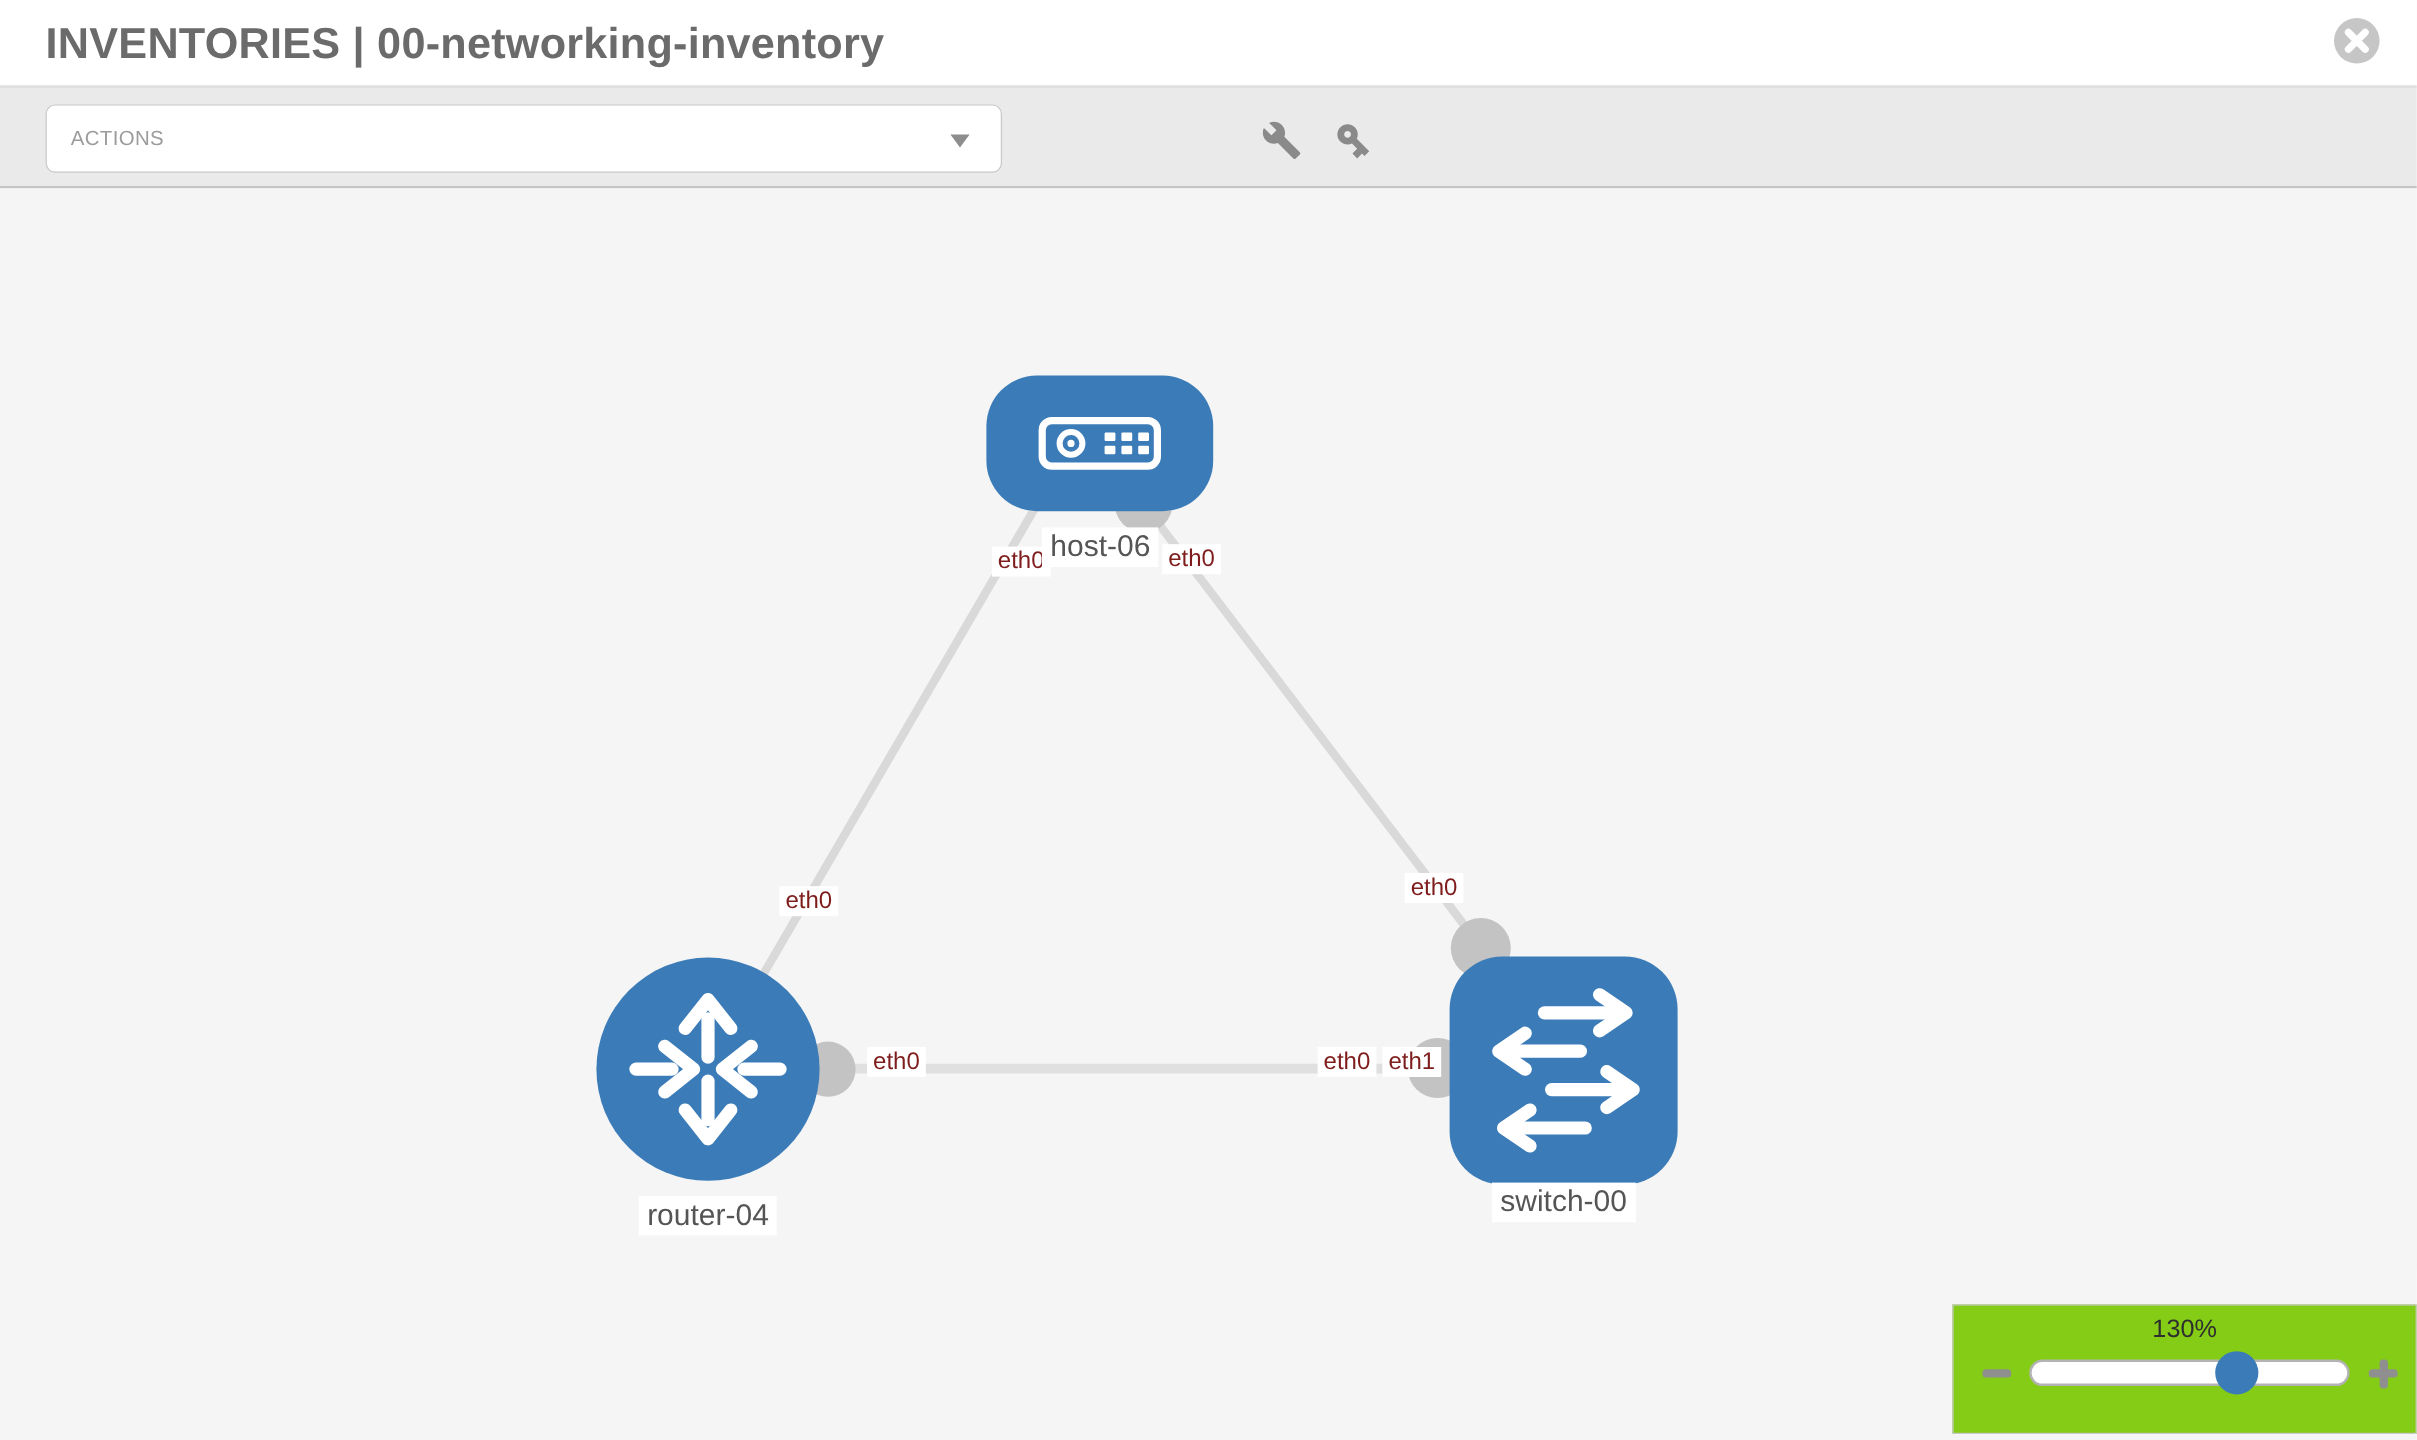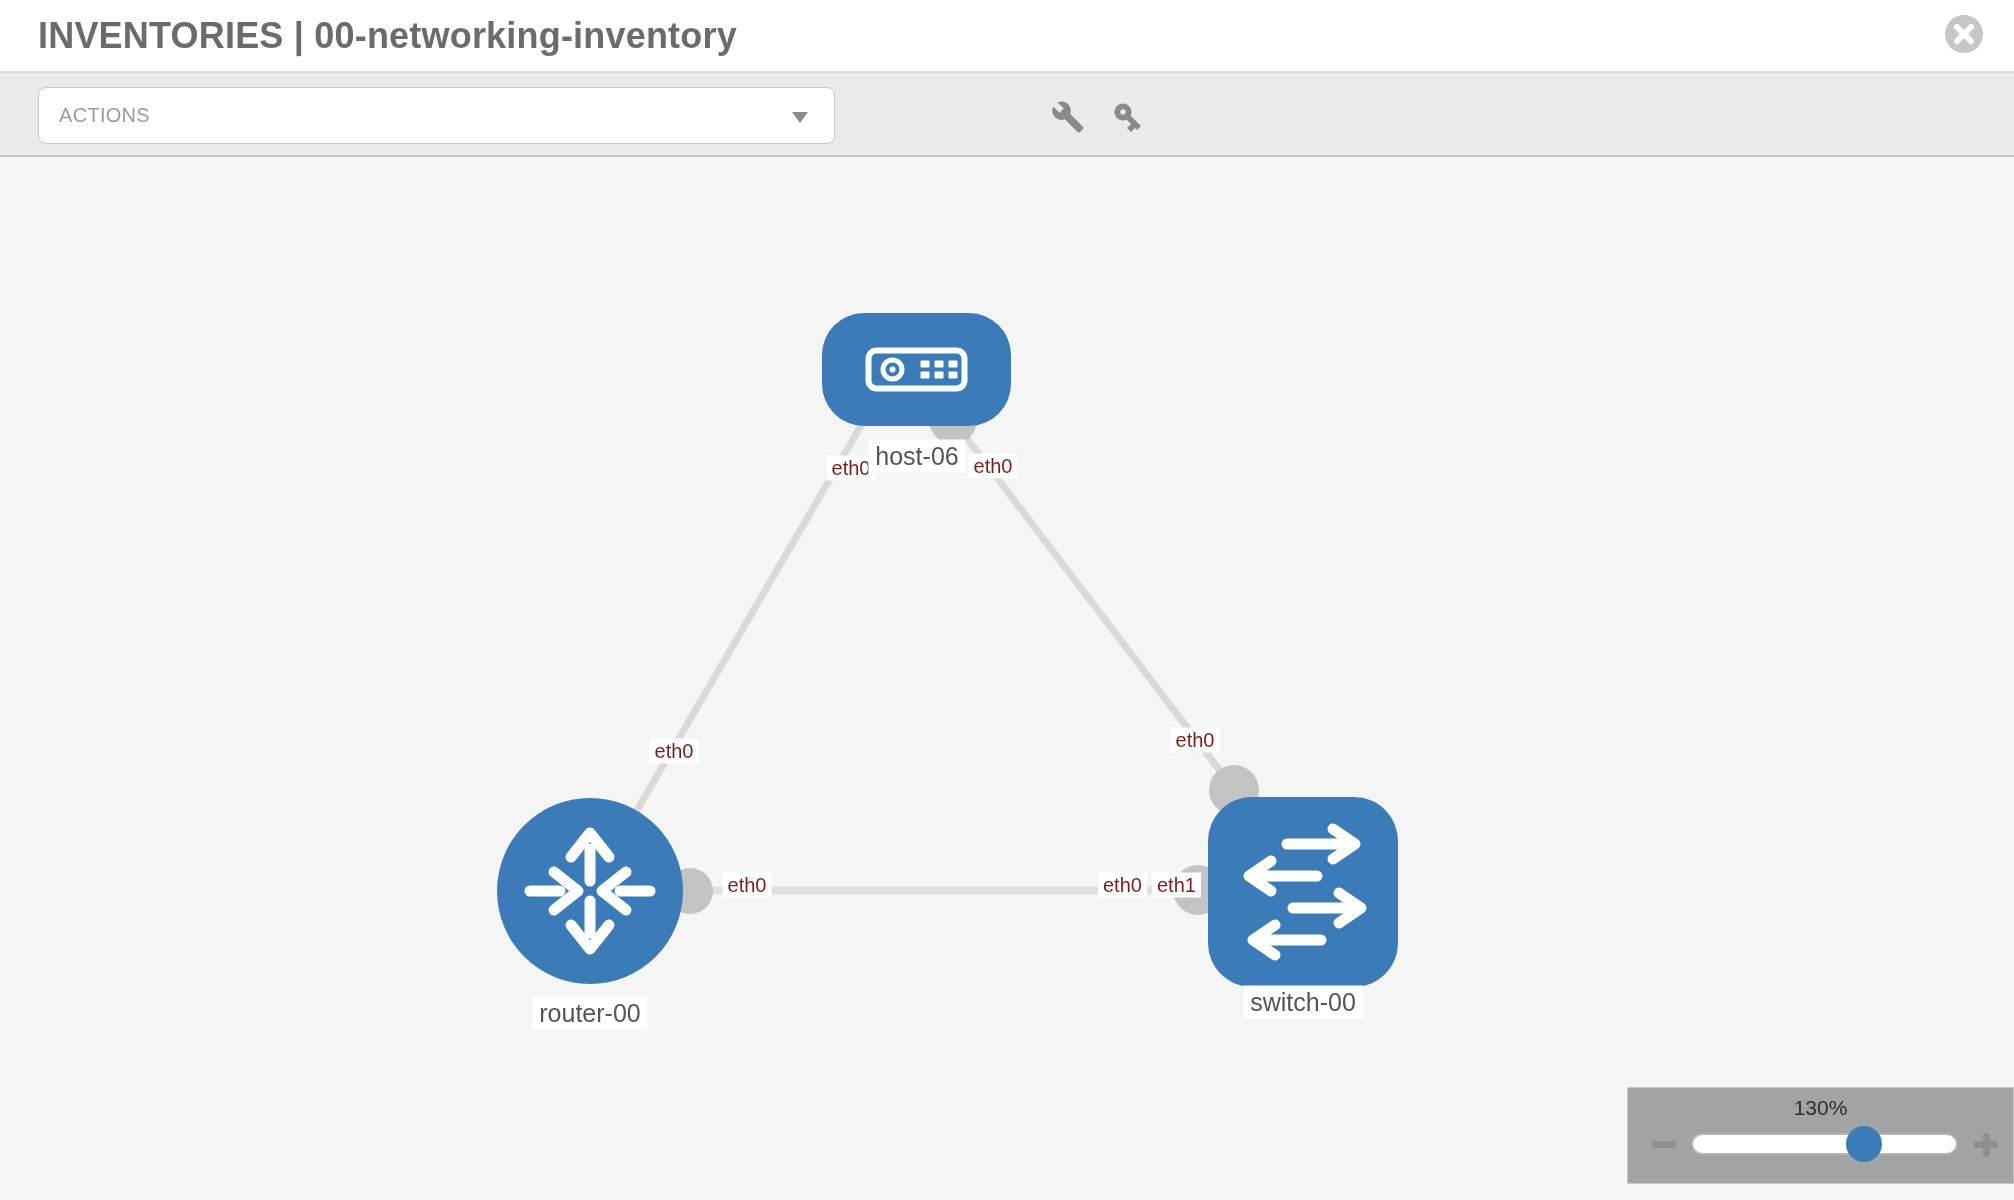--- a/index.html
+++ b/index.html
@@ -25,21 +25,21 @@
   .toolbar {
     position: absolute; left: 0; top: 72px; width: 2014px; height: 85px;
     background: #eaeaea; border-top: 1px solid #d8d8d8; border-bottom: 2px solid #c4c4c4;
   }
   .dropdown {
     position: absolute; top: 14px; height: 57px;
     background: #ffffff; border: 1px solid #c8c8c8; border-radius: 8px;
     display: flex; align-items: center; cursor: pointer;
   }
   .dropdown .dd-label {
-    padding-left: 20px; font-size: 20px; color: #9c9c9c; letter-spacing: 0.3px;
+    padding-left: 20px; font-size: 17px; color: #9c9c9c; letter-spacing: 0.3px;
   }
   .dd-caret {
     position: absolute; right: 26px; top: 24px;
     width: 0; height: 0;
     border-left: 8px solid transparent; border-right: 8px solid transparent;
     border-top: 11px solid #8d8d8d;
   }
   .actions-dd { left: 38px; width: 797px; }
   .search-dd  { left: 1182px; width: 795px; }
   .tool-icon-btn {
@@ -64,22 +64,22 @@
   .port-label {
     position: absolute; transform: translate(-50%, -50%);
     background: #ffffff; color: #7f1d1d; font-size: 20px;
     padding: 1px 5px; white-space: nowrap; z-index: 5;
   }
   .port-label.anchor-left { transform: translate(0, -50%); }
   .z7 { z-index: 7; }
 
   
   .zoom-panel {
-    position: absolute; left: 1627px; top: 930px; width: 387px; height: 97px;
-    background: #a3a3a3; border: 1px solid #c9c9c9; z-index: 10;
+    position: absolute; left: 1627px; top: 930px; width: 387px; height: 108px;
+    background: #84cc16; border: 1px solid #c9c9c9; z-index: 10;
   }
   .zoom-level {
     position: absolute; left: 0; top: 8px; width: 100%;
     text-align: center; font-size: 21px; color: #2e2e2e;
   }
   .zoom-minus, .zoom-plus {
     position: absolute; top: 38px; width: 36px; height: 36px; cursor: pointer;
   }
   .zoom-minus { left: 18px; }
   .zoom-plus  { left: 340px; }
@@ -188,21 +188,21 @@
             <path d="M-32,-31 L-54,-16 L-32,-1"></path>
           <path d="M-10,16 L46,16"></path>
             <path d="M36,1 L58,16 L36,31"></path>
           <path d="M18,48 L-38,48"></path>
             <path d="M-28,33 L-50,48 L-28,63"></path>
         </g>
       </g>
     </svg>
 
     <div class="node-label z7" style="left:917px; top:299px;">host-06</div>
-    <div class="node-label" style="left:590px; top:856px;">router-00</div>
+    <div class="node-label" style="left:590px; top:856px;">router-04</div>
     <div class="node-label" style="left:1303px; top:845px;">switch-00</div>
 
     <div class="port-label" style="left:851px; top:311px;">eth0</div>
     <div class="port-label" style="left:993px; top:309px;">eth0</div>
     <div class="port-label" style="left:674px; top:594px;">eth0</div>
     <div class="port-label" style="left:1195px; top:583px;">eth0</div>
     <div class="port-label" style="left:747px; top:728px;">eth0</div>
     <div class="port-label anchor-left" style="left:1098px; top:728px;">eth0</div>
     <div class="port-label anchor-left z7" style="left:1124px; top:728px;margin-left:28px;">eth1</div>
 

